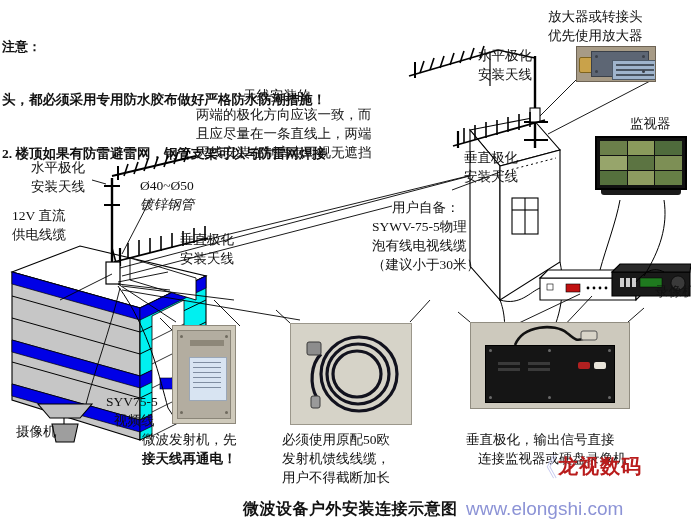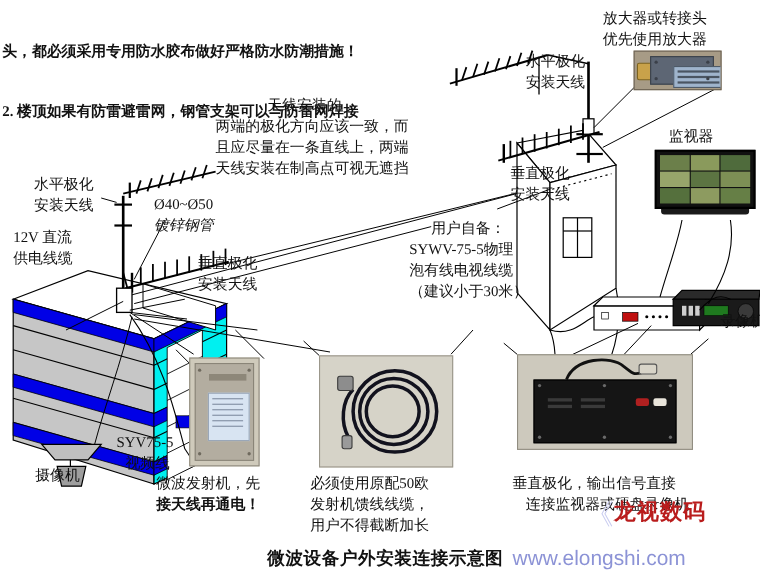--- a/index.html
+++ b/index.html
@@ -64,20 +64,21 @@
   
   #title{left:243px;top:500px;font-size:16px;font-weight:bold;letter-spacing:.5px;}
   #wm{left:466px;top:498px;font-size:19px;color:#8c93d6;font-family:"Liberation Sans","DejaVu Sans",sans-serif;}
   #wm2{left:558px;top:455px;font-size:20px;font-weight:bold;color:#b91c1c;font-family:"Liberation Sans","DejaVu Sans",sans-serif;letter-spacing:1px;}
   #wm3{left:532px;top:452px;font-size:26px;color:#c9ccf0;font-family:"Liberation Sans","DejaVu Sans",sans-serif;}
 </style>
 </head>
 <body>
 
 <div class="txt" id="note">
+  <div class="hdr">注意：</div>
   <div>头，都必须采用专用防水胶布做好严格防水防潮措施！</div>
   <div>2. 楼顶如果有防雷避雷网，钢管支架可以与防雷网焊接</div>
 </div>
 
 <svg id="canvas" viewBox="0 0 691 529">
   <g fill="none" stroke="#000" stroke-width="1.1">
 
     <polygon points="12,272 80,246 206,276 140,308" fill="#ffffff" stroke="#000"></polygon>
 
     <polygon points="12,272 12,400 140,440 140,308" fill="#c6c6c6" stroke="#000"></polygon>
@@ -287,23 +288,23 @@
 <div class="txt lbl" style="left:12px;top:227px;">供电线缆</div>
 
 <div class="txt lbl" style="left:180px;top:232px;">垂直极化</div>
 <div class="txt lbl" style="left:180px;top:251px;">安装天线</div>
 
 <div class="txt lbl" style="left:392px;top:200px;">用户自备：</div>
 <div class="txt lbl" style="left:372px;top:219px;">SYWV-75-5物理</div>
 <div class="txt lbl" style="left:372px;top:238px;">泡有线电视线缆</div>
 <div class="txt lbl" style="left:372px;top:257px;">（建议小于30米）</div>
 
-<div class="txt lbl" style="left:608px;top:116px;">监视器</div>
+<div class="txt lbl" style="left:630px;top:116px;">监视器</div>
 <div class="txt lbl" style="left:627px;top:284px;margin-left:28px;">录像机</div>
-<div class="txt lbl" style="left:16px;top:424px;margin-left:16px;">摄像机</div>
+<div class="txt lbl" style="left:16px;top:424px;">摄像机</div>
 
 <div class="txt lbl" style="left:106px;top:394px;">SYV75-5</div>
 <div class="txt lbl" style="left:114px;top:413px;">视频线</div>
 
 <div class="photo" id="amp-photo">
   <div class="conn"></div>
   <div class="body">
     <div class="win">
       <div class="slot" style="top:3px;"></div>
       <div class="slot" style="top:8px;"></div>

